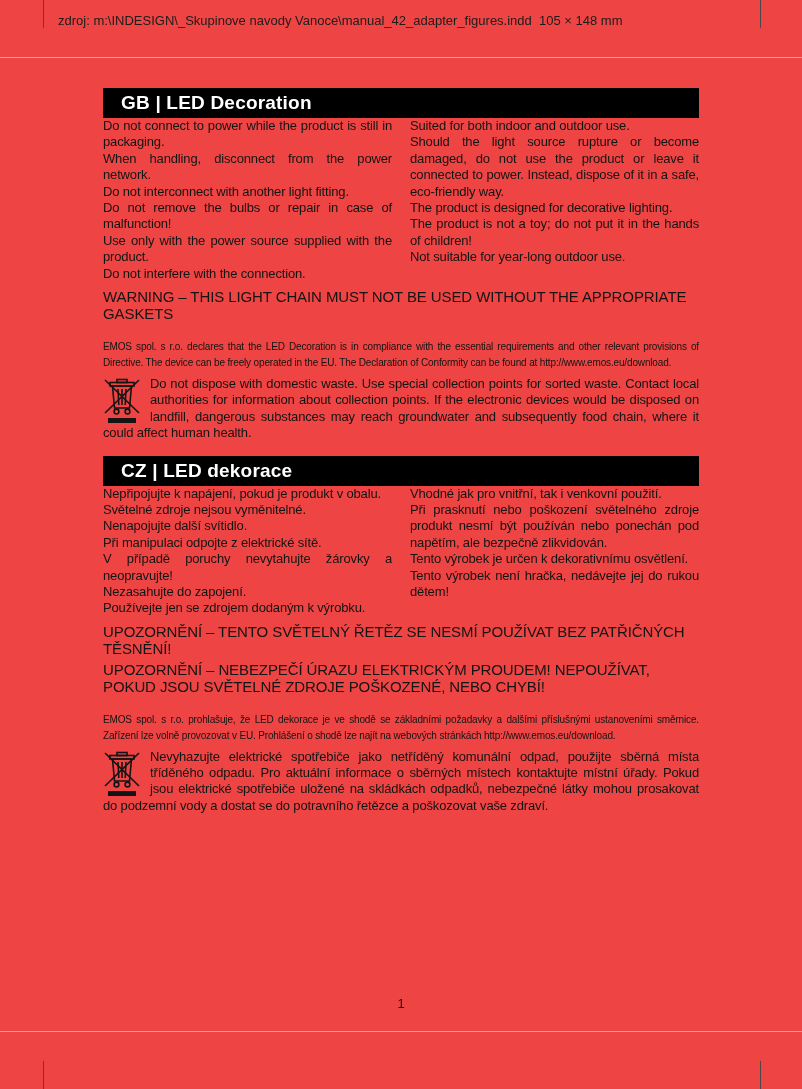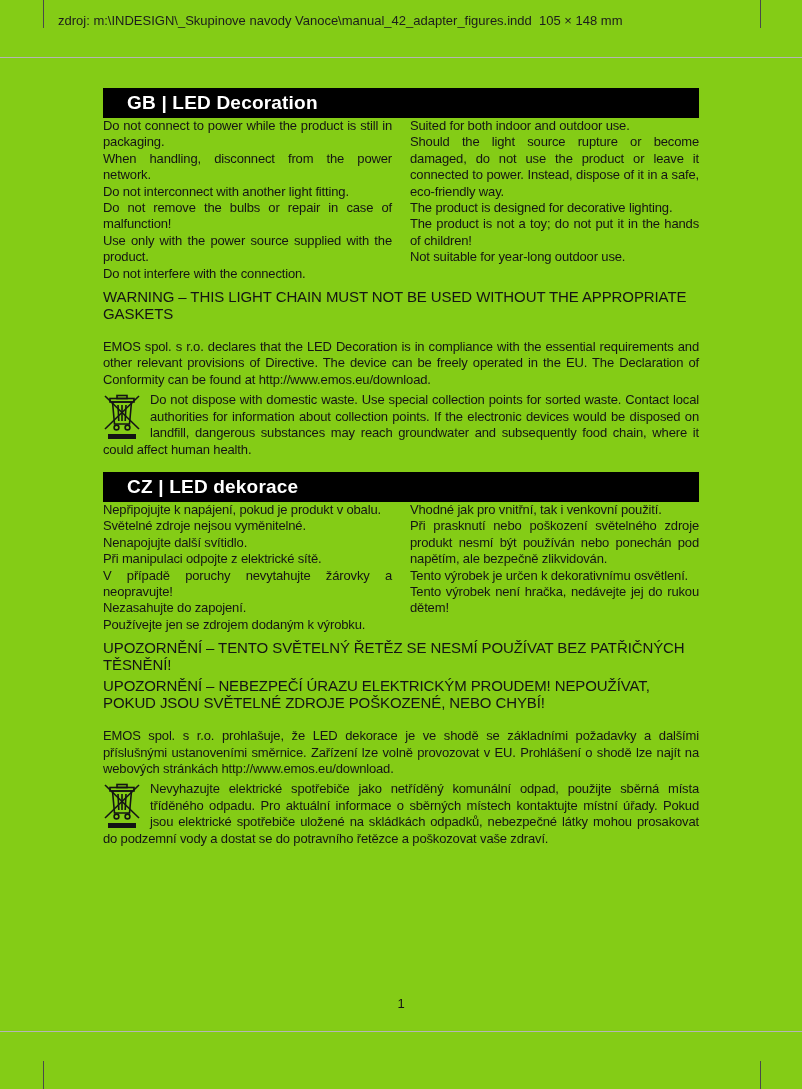--- a/index.html
+++ b/index.html
@@ -1,55 +1,55 @@
 <!DOCTYPE html>
 <html><head>
 <meta charset="utf-8">
 <style>
   * { margin:0; padding:0; box-sizing:border-box; }
   html,body { background:#ffffff; }
   .sheet {
-    position:relative; width:802px; height:1089px; background:#84cc16;
+    position:relative; width:802px; height:1089px; background:#ef4444;
     font-family:"Liberation Sans", sans-serif; color:#141414; overflow:hidden;
   }
   .source-line {
     position:absolute; top:13px; left:58px; font-size:13px; color:#1c1c1c;
     white-space:pre; letter-spacing:0;
   }
   
   .trim-h { position:absolute; left:0; width:802px; height:1px; background:#b5b5b5; }
   .trim-h.top { top:57px; }
   .trim-h.bottom { top:1031px; }
   .tick-v { position:absolute; width:1px; height:28px; background:#4a4a4a; }
   .tick-v.tl { left:43px; top:0; }
   .tick-v.tr { left:760px; top:0; }
   .tick-v.bl { left:43px; top:1061px; }
   .tick-v.br { left:760px; top:1061px; }
 
   .content { position:absolute; left:103px; top:88px; width:596px; }
 
   .section-header {
     background:#000; color:#fff; height:30px; line-height:30px;
-    font-size:19px; font-weight:bold; padding-left:24px; letter-spacing:.2px;
+    font-size:19px; font-weight:bold; padding-left:18px; letter-spacing:.2px;
   }
   .section + .section { margin-top:14px; }
 
   .columns { display:flex; gap:18px; }
   .col { flex:1; min-width:0; }
   .col p, .para {
     font-size:13px; line-height:16.4px; letter-spacing:-.15px;
     text-align:justify; text-justify:inter-word;
   }
   .warnings { margin-top:6px; }
   .warnings p {
     font-weight:normal; font-size:15px; line-height:17px; letter-spacing:-.1px;
     margin-bottom:4px;
   }
   .declaration {
-    margin-top:17px; font-size:13px; line-height:16.4px; letter-spacing:-.15px;
+    margin-top:17px; font-size:10px; line-height:16.4px; letter-spacing:-.15px;
     text-align:justify;
   }
   .weee { margin-top:4px; font-size:13px; line-height:16.4px; letter-spacing:-.15px; text-align:justify; }
   .weee::after { content:""; display:block; clear:both; }
   .weee-icon { float:left; width:38px; height:46px; margin:2px 9px 0 0; }
 
   .page-number {
     position:absolute; top:996px; left:0; width:100%;
     text-align:center; font-size:13px; color:#141414;
   }

